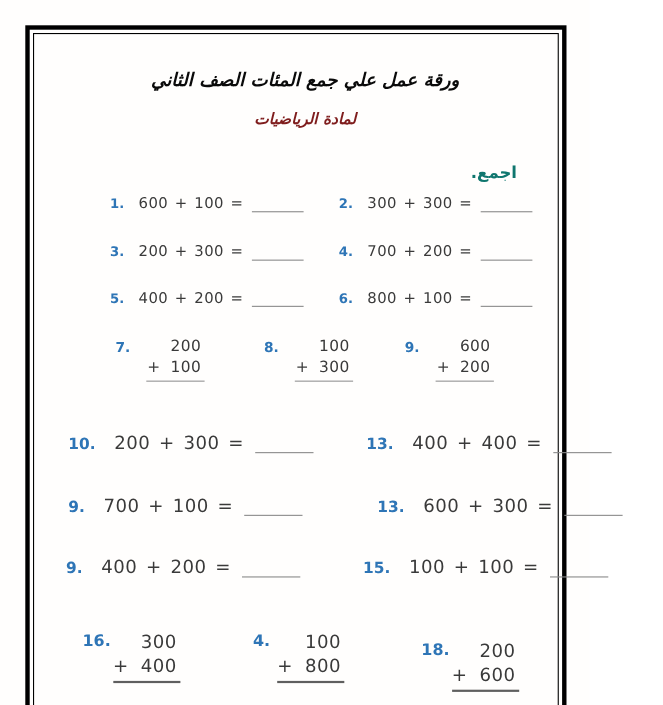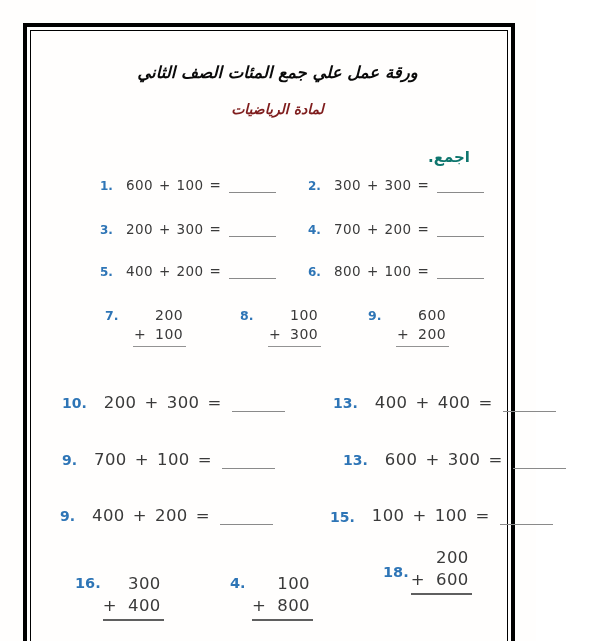--- a/index.html
+++ b/index.html
@@ -236,21 +236,21 @@
     <span class="pnum">4.</span>
     <span class="vcol">
       <span class="vr1">100</span>
       <span class="vr2">
           <span>+</span>
           <span>800</span>
         </span>
       <span class="vrule"></span>
     </span>
   </div>
-  <div class="vprob vlarge" style="left:383px; top:548px;align-items:center;">
+  <div class="vprob vlarge" style="left:383px; top:582px;">
     <span class="pnum">18.</span>
     <span class="vcol">
       <span class="vr1">200</span>
       <span class="vr2">
           <span>+</span>
           <span>600</span>
         </span>
       <span class="vrule"></span>
     </span>
   </div>

